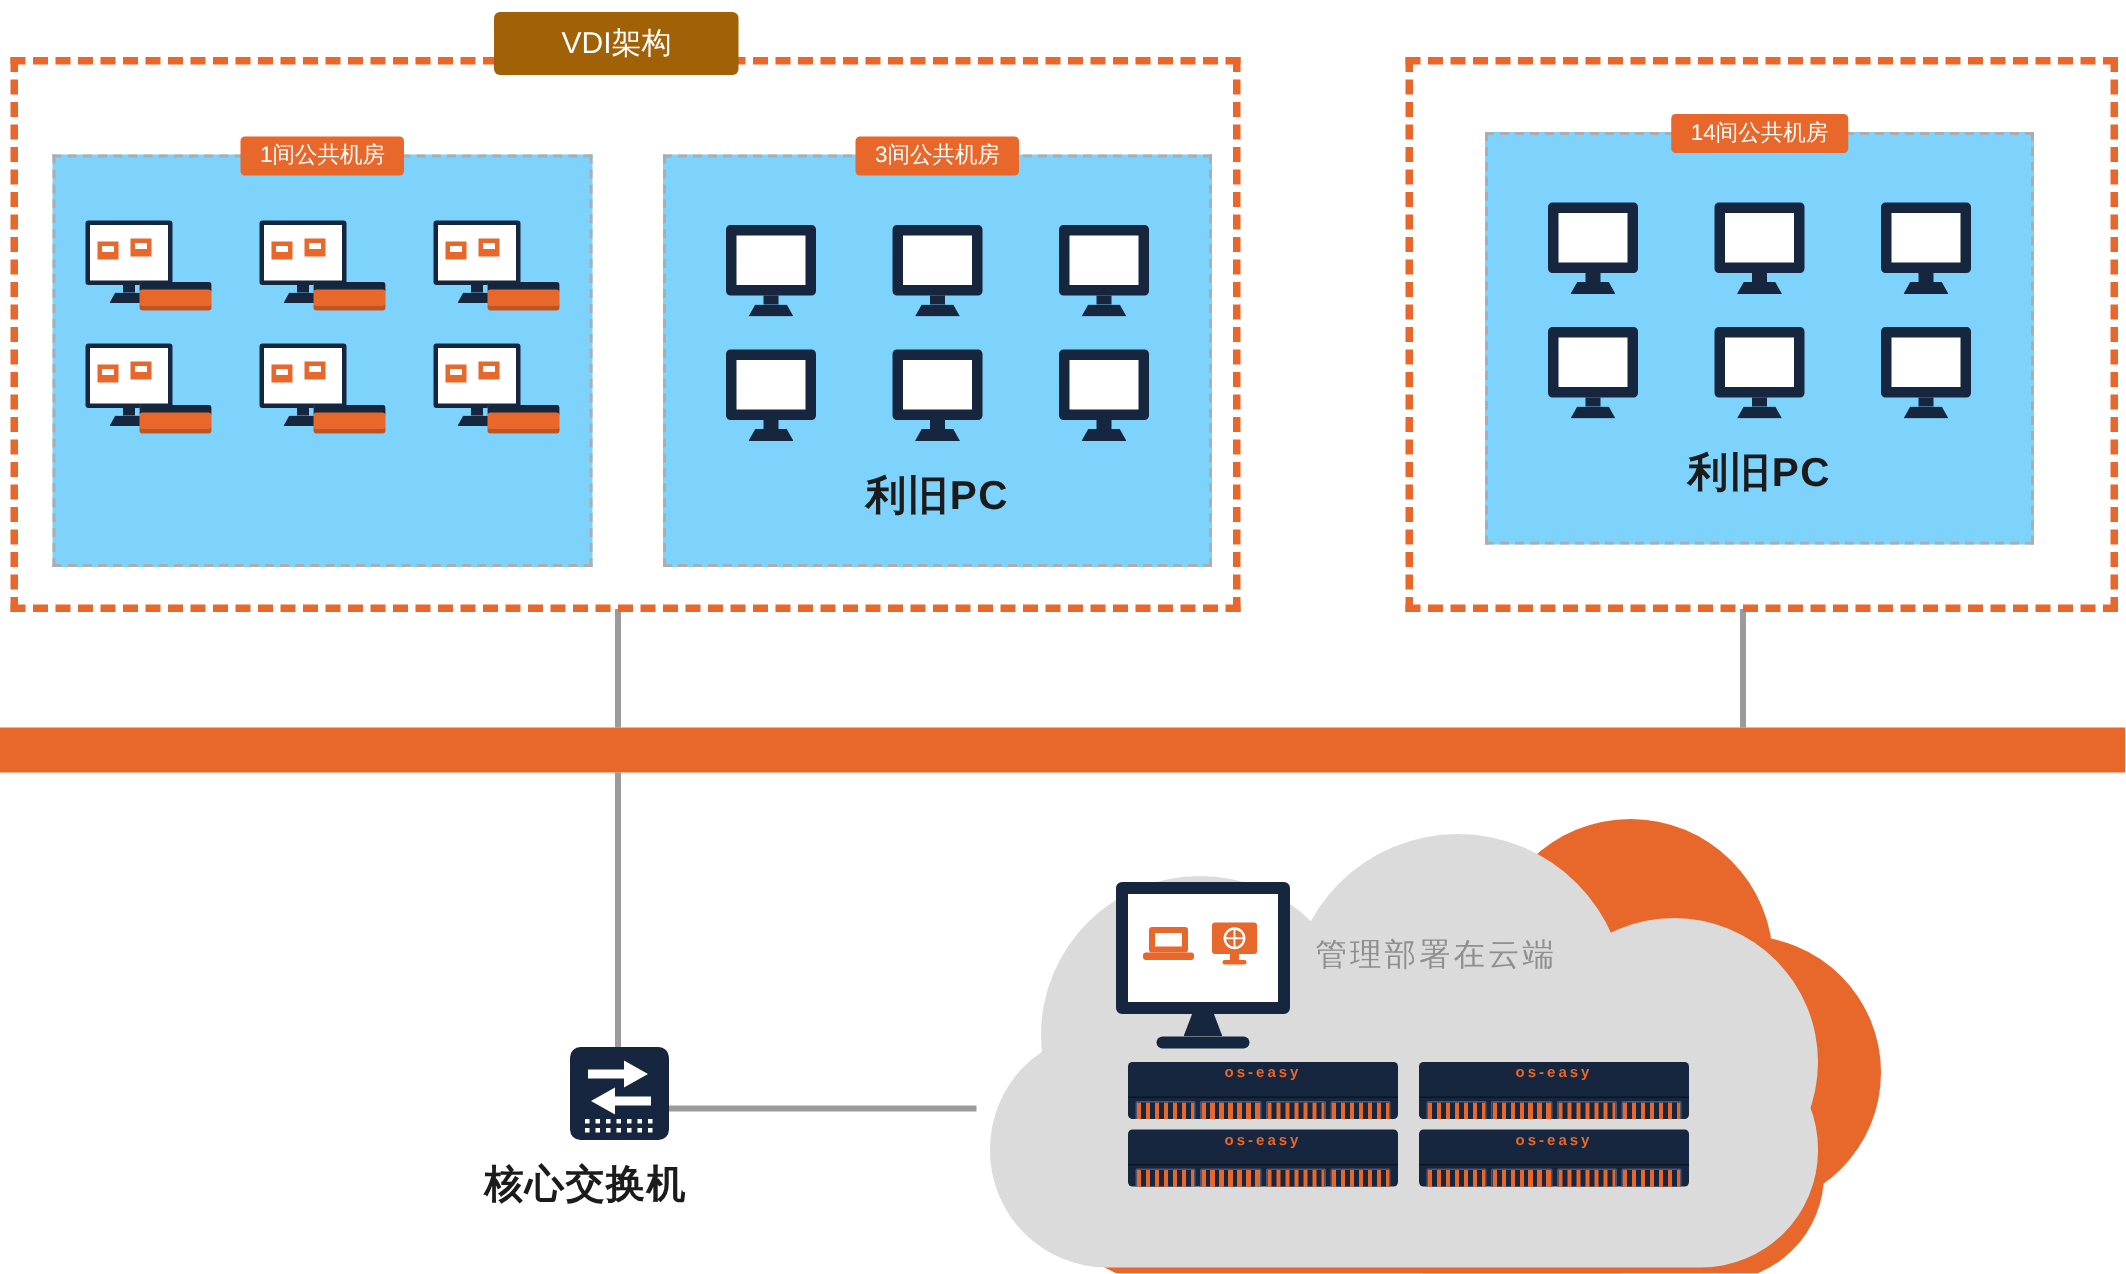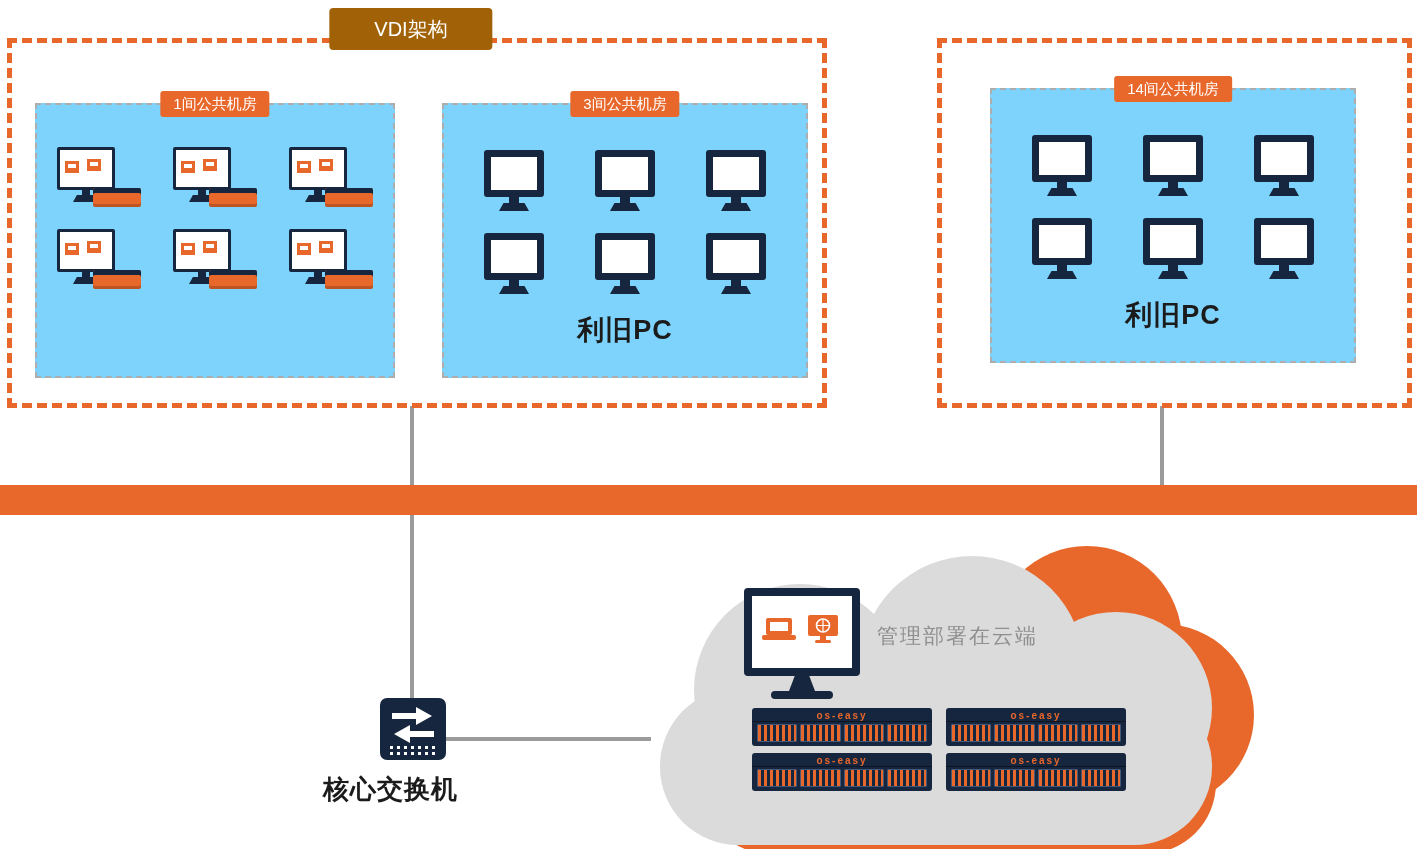--- a/index.html
+++ b/index.html
@@ -81,21 +81,21 @@
   .bm-s { width:116px; height:88px; border:8px solid #16263E; border-radius:4px; background:#fff;
           display:flex; align-items:center; justify-content:center; }
   .bm-n { width:26px; height:15px; background:#16263E; margin:0 auto; clip-path:polygon(22% 0,78% 0,100% 100%,0 100%); }
   .bm-b { width:62px; height:8px; background:#16263E; border-radius:4px; margin:0 auto; }
 
   .mgmt-label { position:absolute; left:877px; top:622px; font-size:21px; color:#8F8F8F; z-index:2; letter-spacing:2px; }
 
   .servers { position:absolute; left:752px; top:708px; display:grid; grid-template-columns:180px 180px;
              gap:7px 14px; z-index:2; }
   .server { width:180px; height:38px; background:#16263E; border-radius:3px; overflow:hidden; }
-  .server-brand { height:14px; line-height:15px; text-align:center; color:#E8672A; font-size:10px;
+  .server-brand { height:24px; line-height:15px; text-align:center; color:#E8672A; font-size:10px;
                   font-weight:bold; letter-spacing:2px; border-bottom:1px solid #0C1524; }
   .bays { display:flex; gap:3px; padding:2px 5px; height:22px; }
   .bay { flex:1; border:1px solid #44587A; border-radius:1px;
          background:repeating-linear-gradient(90deg,#E8672A 0 3px,#16263E 3px 6px); }
 
   .platform-label { position:absolute; left:752px; width:374px; top:799px; text-align:center; font-size:21px;
                     font-weight:bold; color:#121A28; z-index:2; letter-spacing:2px; }
 </style>
 </head>
 <body>

